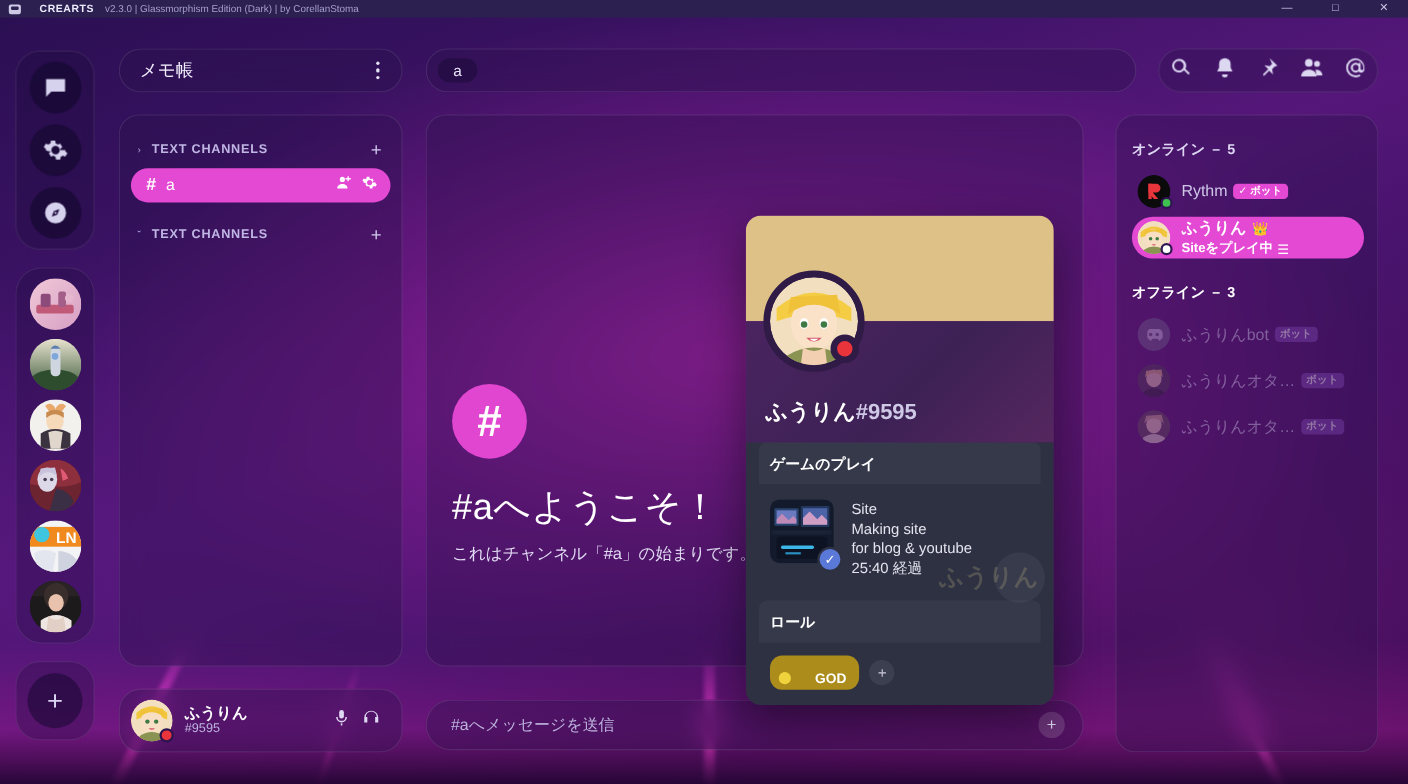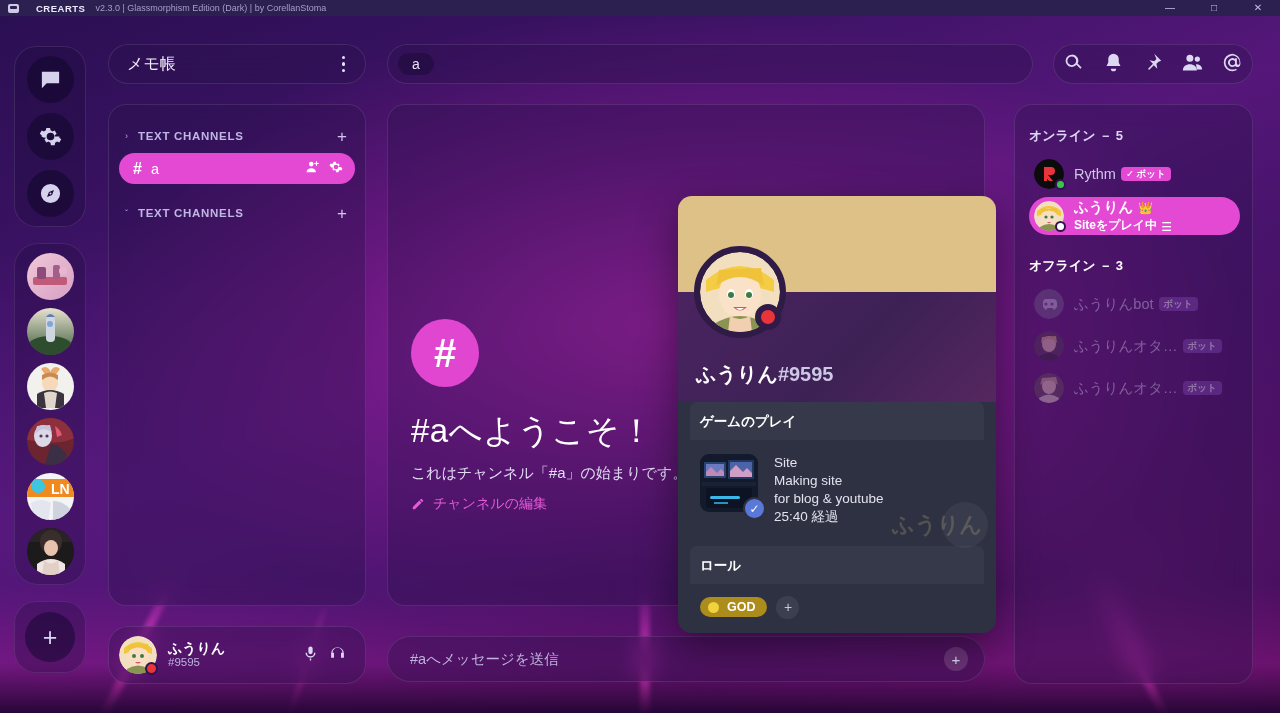--- a/index.html
+++ b/index.html
@@ -219,21 +219,21 @@
     font-size:9.5px; font-weight:bold; color:#fff; background:#e449d4;
     border-radius:4px; padding:1.5px 5px; line-height:1.2; white-space:nowrap;
   }
   .member.offline { opacity:.42; }
   .member.offline .badge { background:#7c48b0; }
   .member .sub { font-size:12px; color:#fff; font-weight:bold; display:flex; align-items:flex-end; gap:4px; }
   .member .crown { font-size:12px; }
 
   
   #profile {
-    position:absolute; left:678px; top:196px; width:318px; z-index:40;
+    position:absolute; left:678px; top:196px; width:280px; z-index:40;
     border-radius:14px; overflow:hidden;
     box-shadow:0 14px 40px rgba(0,0,0,.42);
   }
   #profile .banner { height:96px; background:#ddc186; }
   #profile .headarea {
     height:110px; position:relative;
     background:linear-gradient(135deg,#4a2460 0%,#3d2155 55%,#55275f 100%);
   }
   #profile .pava {
     position:absolute; left:16px; top:-46px; width:92px; height:92px; border-radius:50%;
@@ -263,22 +263,22 @@
   #profile .wm {
     position:absolute; right:14px; bottom:-4px; font-size:22px; font-weight:bold;
     color:rgba(214,200,140,.22); pointer-events:none;
   }
   #profile .wmface {
     position:absolute; right:8px; bottom:-12px; width:46px; height:46px; border-radius:50%;
     background:rgba(255,255,255,.05);
   }
   #profile .roles { display:flex; align-items:center; gap:9px; padding:12px 22px 0 22px; }
   #profile .role {
-    display:flex; align-items:center; gap:8px; background:#ac8d1c; border-radius:11px;
-    padding:3px 12px 3px 8px;
+    display:flex; align-items:center; gap:22px; background:#ac8d1c; border-radius:11px;
+    padding:14px 12px 3px 8px;
   }
   #profile .role .rdot { width:11px; height:11px; border-radius:50%; background:#f0d23c; }
   #profile .role .rname { font-size:12.5px; font-weight:bold; color:#fff; }
   #profile .roleadd {
     width:23px; height:23px; border-radius:50%; background:rgba(255,255,255,.07);
     display:flex; align-items:center; justify-content:center; color:#c9c4da; font-size:14px; line-height:1;
   }
 </style>
 </head>
 <body>
@@ -508,26 +508,20 @@
         <path d="M12 3a9 9 0 00-9 9v6h4v-7H5v-0a7 7 0 0114 0h-2v7h4v-6a9 9 0 00-9-9z"></path>
       </svg>
   </div>
 </div>
 
 <div id="chat" class="glass">
   <div id="welcome">
     <div class="bighash">#</div>
     <h1>#aへようこそ！</h1>
     <p>これはチャンネル「#a」の始まりです。</p>
-    <div class="edit">
-      <svg viewBox="0 0 24 24">
-          <path d="M3 17.2V21h3.8L18 9.8 14.2 6 3 17.2zM20.7 7.1a1 1 0 000-1.4l-2.4-2.4a1 1 0 00-1.4 0l-1.8 1.8L18.9 8.9l1.8-1.8z"></path>
-        </svg>
-      <span>チャンネルの編集</span>
-    </div>
   </div>
 </div>
 
 <div id="msgbox" class="glass">
   <div class="ph">#aへメッセージを送信</div>
   <div class="attach">+</div>
 </div>
 
 <div id="members" class="glass">
   <div class="mtitle">オンライン － 5</div>

